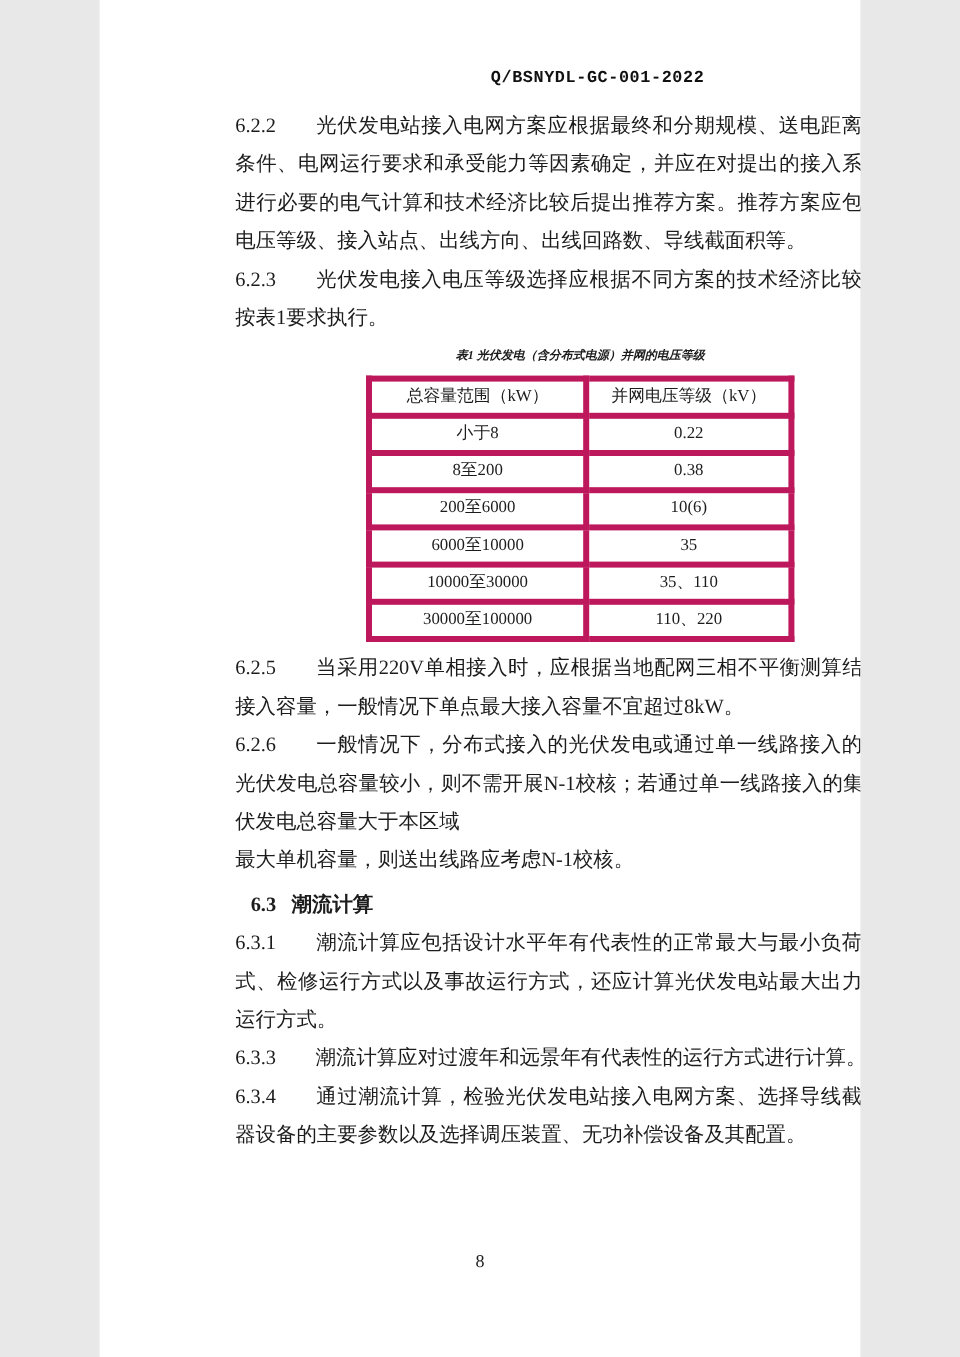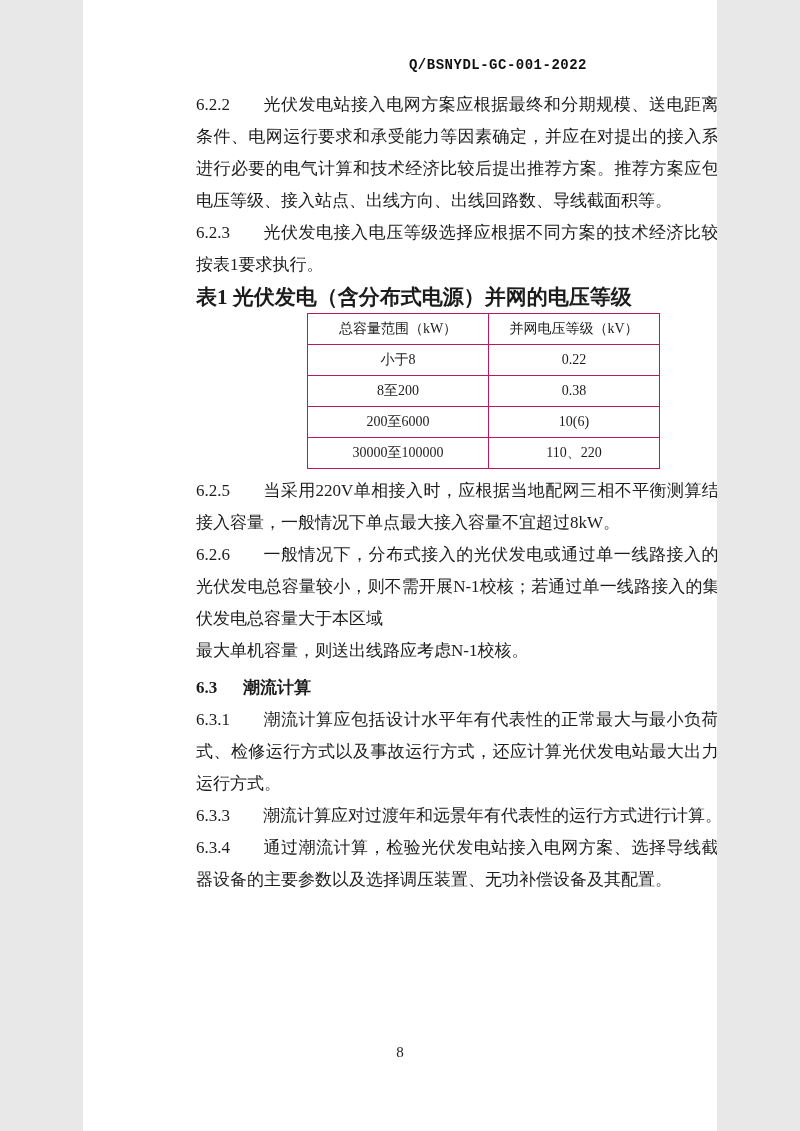--- a/index.html
+++ b/index.html
@@ -35,53 +35,55 @@
     line-height: 32px;
     text-align: justify;
     text-align-last: left;
   }
   .cnum {
     display: inline-block;
     width: 67px;
     font-family: "Liberation Serif", "DejaVu Serif", serif;
   }
   .table-title {
-    font-size: 21px;
+    font-size: 10px;
     font-weight: bold;
-    text-align: left;
+    text-align: center;
     line-height: 32px;
     margin-top: 0;
+    font-style: italic;
   }
   table.table1 {
     border-collapse: collapse;
     margin: 0 auto 6px auto;
     width: 352px;
     table-layout: fixed;
   }
   table.table1 th, table.table1 td {
-    border: 1px solid #be185d;
+    border: 5px solid #be185d;
     height: 31px;
     text-align: center;
     vertical-align: middle;
     font-size: 14px;
     font-weight: normal;
     line-height: 16px;
     padding: 0 4px;
   }
   .col-capacity { width: 181px; }
   .col-voltage  { width: 171px; }
   .section-heading {
     font-size: 17px;
     font-weight: bold;
     line-height: 32px;
     margin-top: 5px;
   }
   .hnum {
     display: inline-block;
     width: 47px;
+    text-align: center;
   }
   .page-number {
     position: absolute;
     top: 1038px;
     left: 0;
     width: 100%;
     text-align: center;
     font-size: 15px;
     line-height: 28px;
     color: #222;
@@ -120,20 +122,28 @@
         </tr>
         <tr>
           <td>8至200</td>
           <td>0.38</td>
         </tr>
         <tr>
           <td>200至6000</td>
           <td>10(6)</td>
         </tr>
         <tr>
+          <td>6000至10000</td>
+          <td>35</td>
+        </tr>
+        <tr>
+          <td>10000至30000</td>
+          <td>35、110</td>
+        </tr>
+        <tr>
           <td>30000至100000</td>
           <td>110、220</td>
         </tr>
       </tbody>
     </table>
 
 
     <p class="clause"><span class="cnum">6.2.5</span><span>当采用220V单相接入时，应根据当地配网三相不平衡测算结果确定接入容量，一般情况下单点最大接入容量不宜超过8kW。</span></p>
 
     <p class="clause"><span class="cnum">6.2.6</span><span>一般情况下，分布式接入的光伏发电或通过单一线路接入的集中式光伏发电总容量较小，则不需开展N-1校核；若通过单一线路接入的集中式光伏发电总容量大于本区域</span><br><span>最大单机容量，则送出线路应考虑N-1校核。</span></p>

